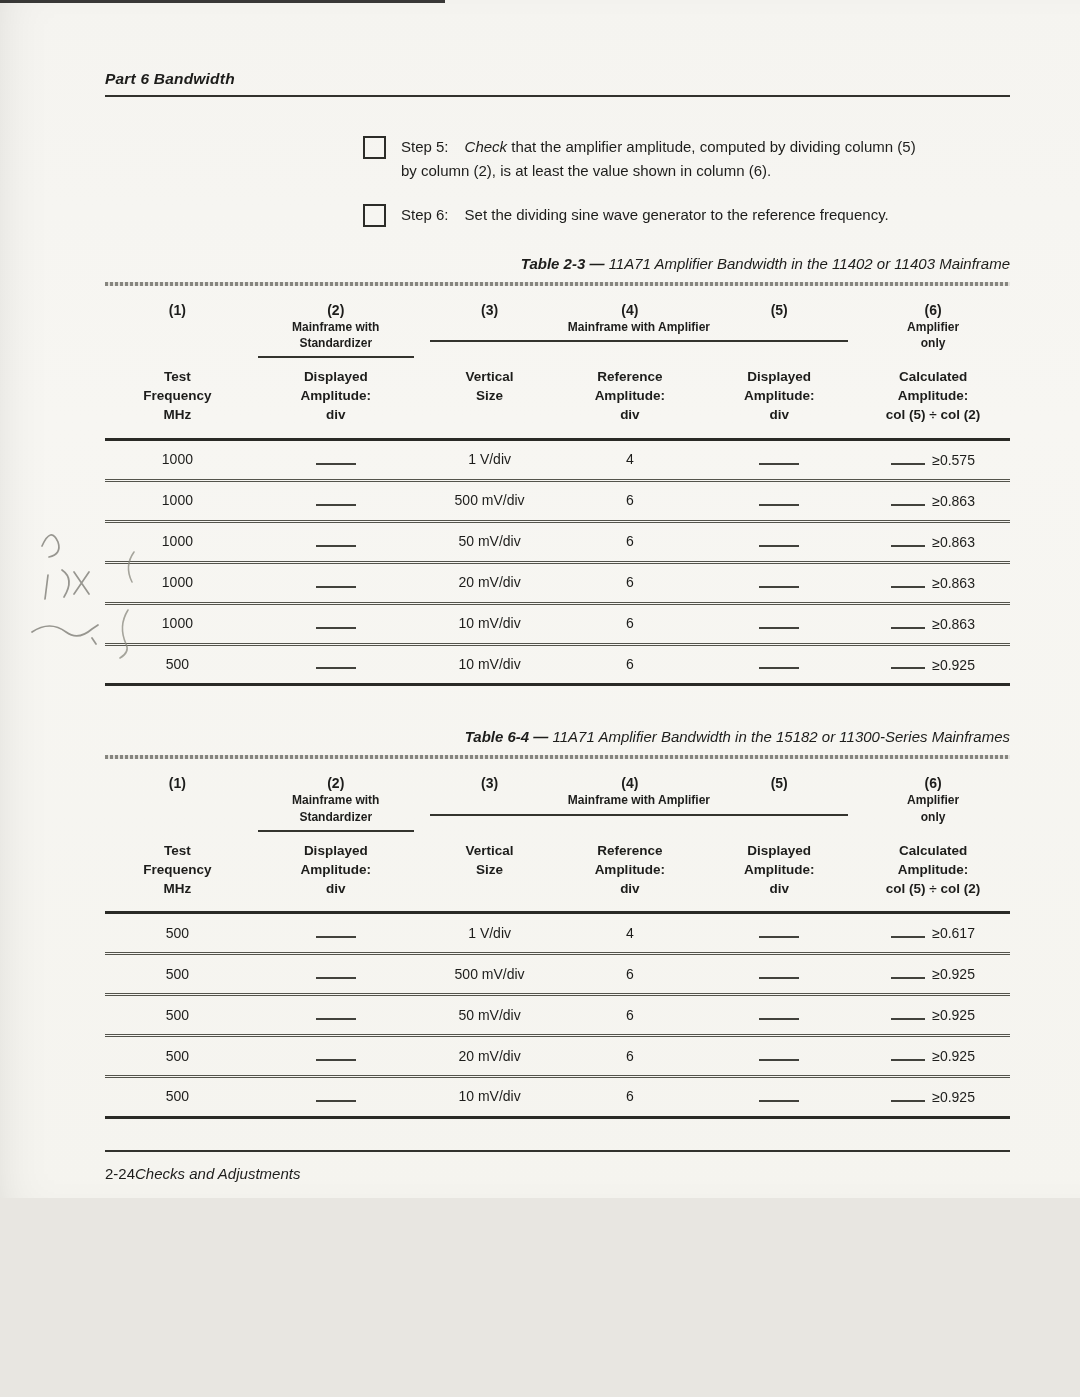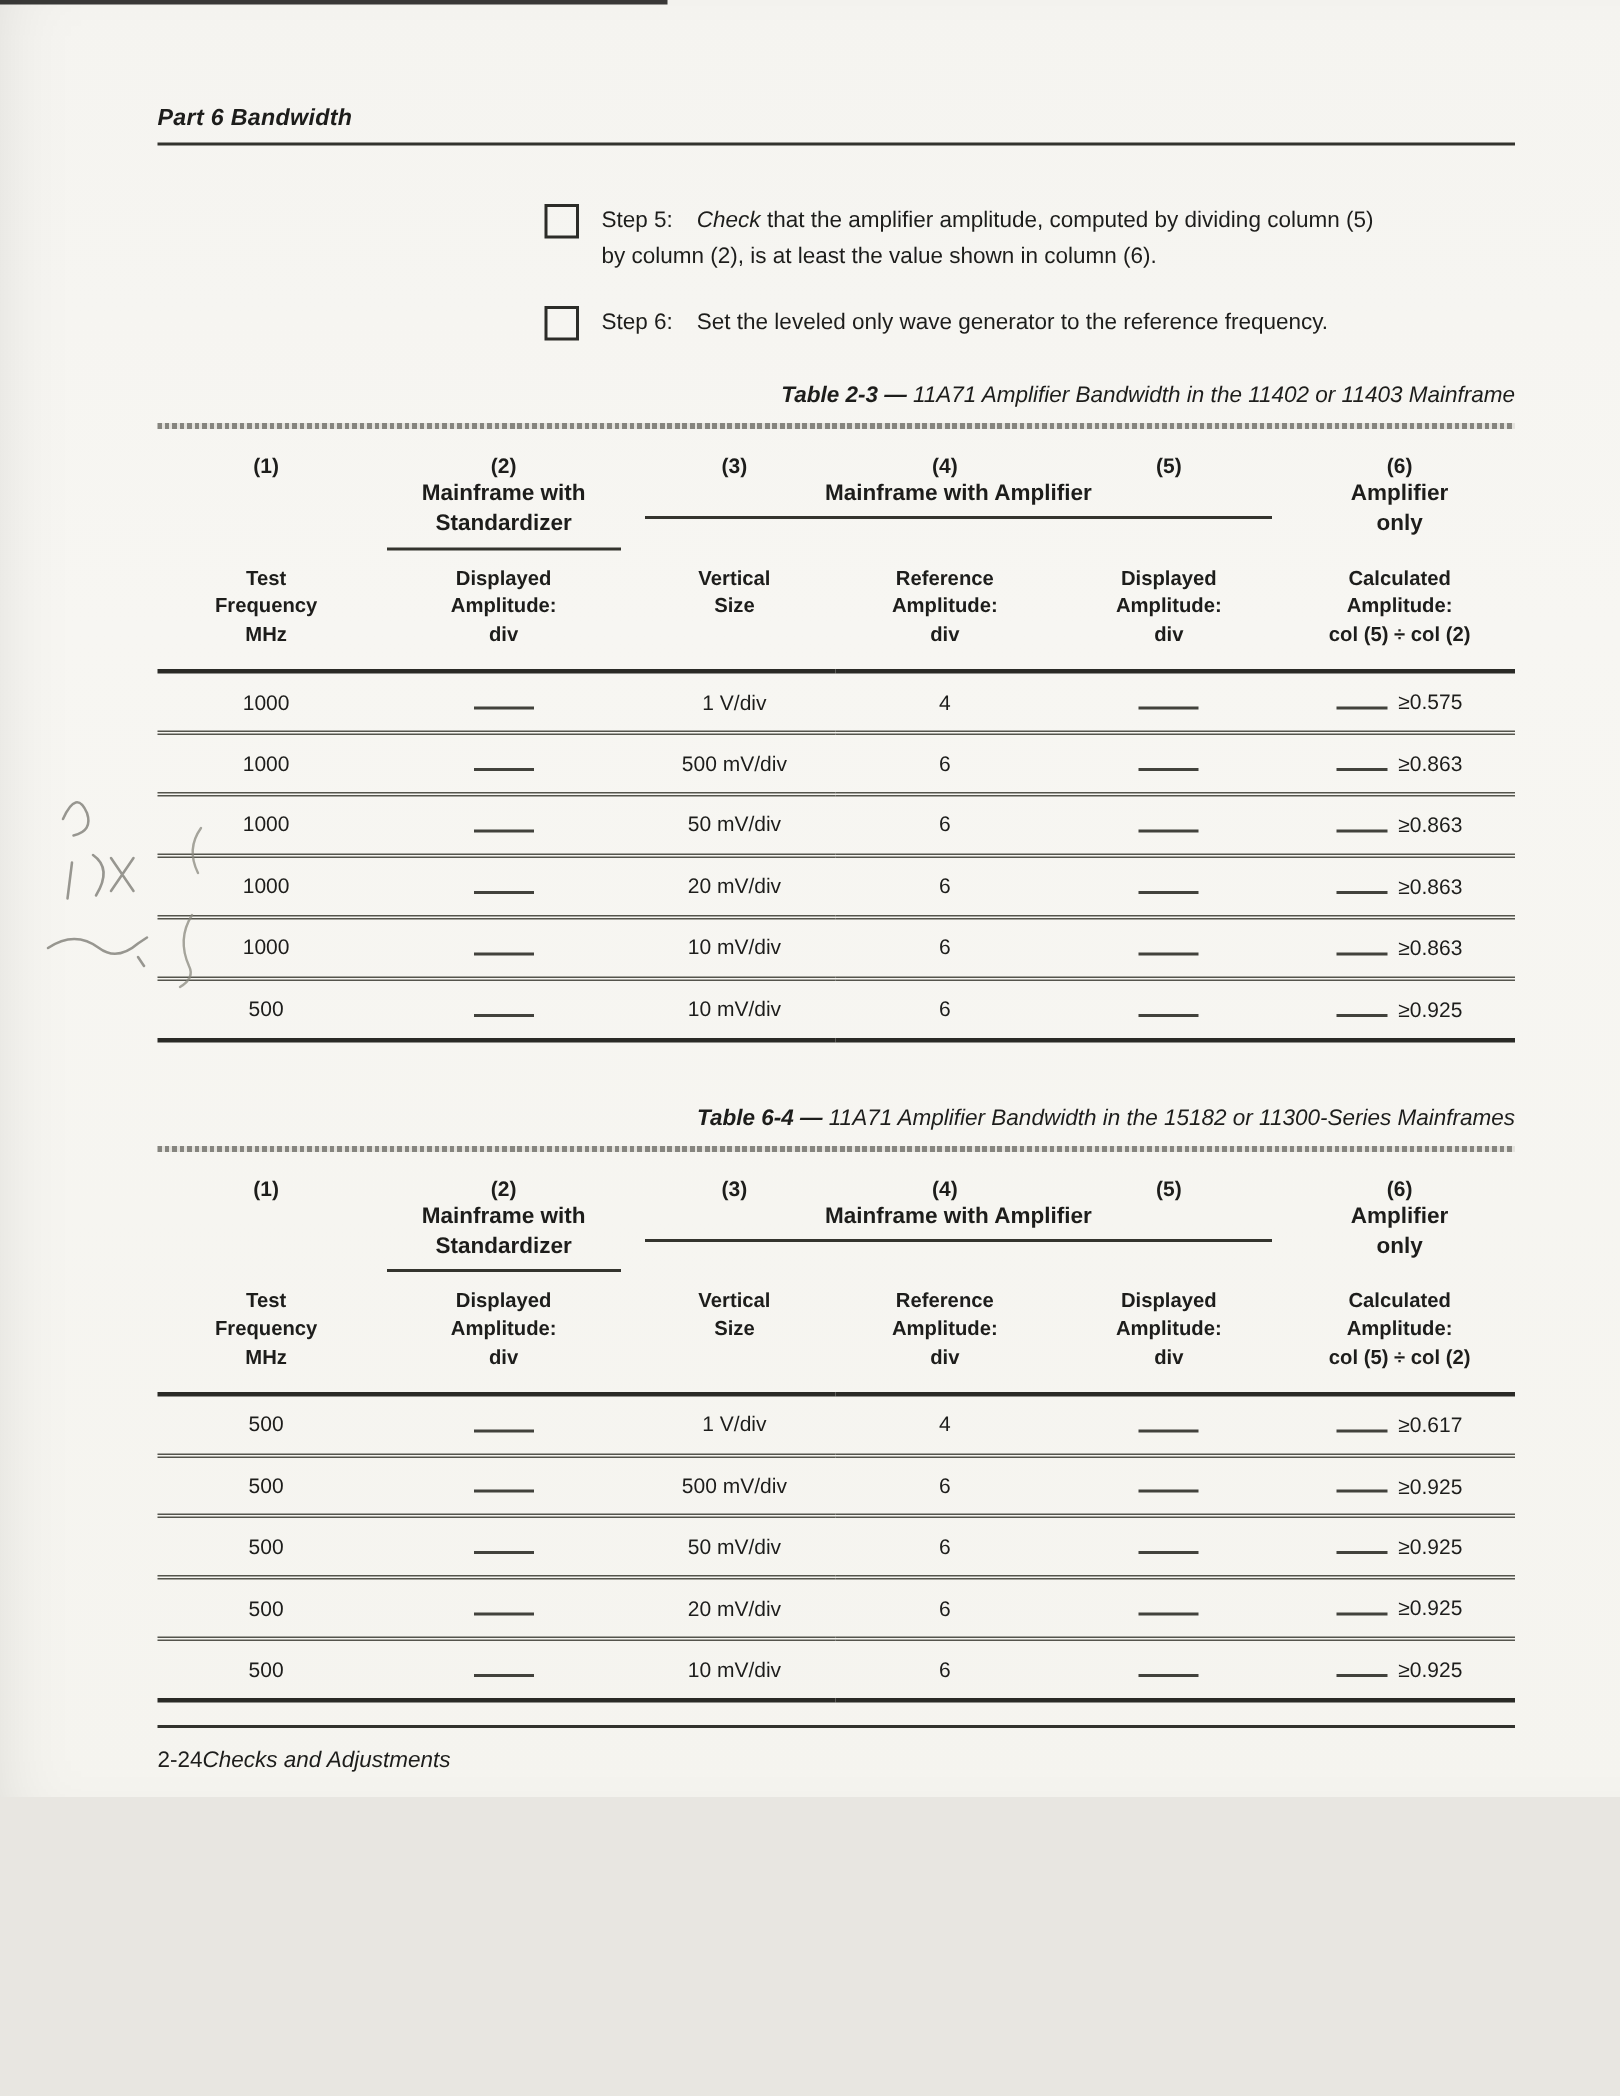--- a/index.html
+++ b/index.html
@@ -28,21 +28,21 @@
   .table-title { text-align:right; font-size:15px; font-style:italic; margin-bottom:10px; }
   .table-title .tlabel { font-weight:bold; }
   .hatch-rule {
     height:4px; margin-bottom:4px;
     background:repeating-linear-gradient(90deg, rgba(96,95,88,.75) 0 3px, rgba(196,194,186,.35) 3px 5px);
   }
   table { border-collapse:collapse; width:100%; table-layout:fixed; }
   col.c1{width:16%} col.c2{width:19%} col.c3{width:15%} col.c4{width:16%} col.c5{width:17%} col.c6{width:17%}
   th, td { text-align:center; font-weight:normal; }
   tr.colnums th { padding:12px 2px 1px; font-size:14px; font-weight:bold; }
-  tr.groups th { padding:0 2px 0; vertical-align:top; font-size:15px; font-weight:bold; }
+  tr.groups th { padding:0 2px 0; vertical-align:top; font-size:12px; font-weight:bold; }
   .grp-line { border-bottom:2px solid #34342e; padding-bottom:5px; margin:0 6px; white-space:pre-line; line-height:1.35; }
   .grp-plain { white-space:pre-line; line-height:1.35; padding-bottom:5px; }
   tr.subs th { padding:10px 4px 13px; border-bottom:3px solid #2a2a26; font-size:13.5px; font-weight:bold; white-space:pre-line; line-height:1.4; vertical-align:top; }
   tbody td { border-bottom:3px double #54544c; padding:10px 4px 11px; font-size:14px; }
   tbody tr:last-child td { border-bottom:3px solid #2a2a26; }
   .blank { display:inline-block; width:40px; height:.85em; border-bottom:2px solid #42423c; vertical-align:baseline; }
   .blank-sm { width:34px; margin-right:7px; }
 
   .footer-rule { position:absolute; left:105px; right:70px; bottom:46px; border-bottom:2px solid #32322d; }
   .footer { position:absolute; left:105px; right:70px; bottom:16px; display:flex; font-size:15px; }
@@ -83,21 +83,21 @@
         <div class="checkbox"></div>
         <div class="step-text">
           <span class="step-label">Step 5:</span><span class="em-word">Check</span>
           <span>that the amplifier amplitude, computed by dividing column (5)</span>
           <span class="step-line2">by column (2), is at least the value shown in column (6).</span>
         </div>
       </div>
       <div class="step">
         <div class="checkbox"></div>
         <div class="step-text">
-          <span class="step-label">Step 6:</span><span>Set the leveled only wave generator to the reference frequency.</span>
+          <span class="step-label">Step 6:</span><span>Set the dividing sine wave generator to the reference frequency.</span>
         </div>
       </div>
     </div>
 
     <div class="table-block">
       <div class="table-title">
         <span class="tlabel">Table 2-3 —</span>
         <span>11A71 Amplifier Bandwidth in the 11402 or 11403 Mainframe</span>
       </div>
       <div class="hatch-rule"></div>

